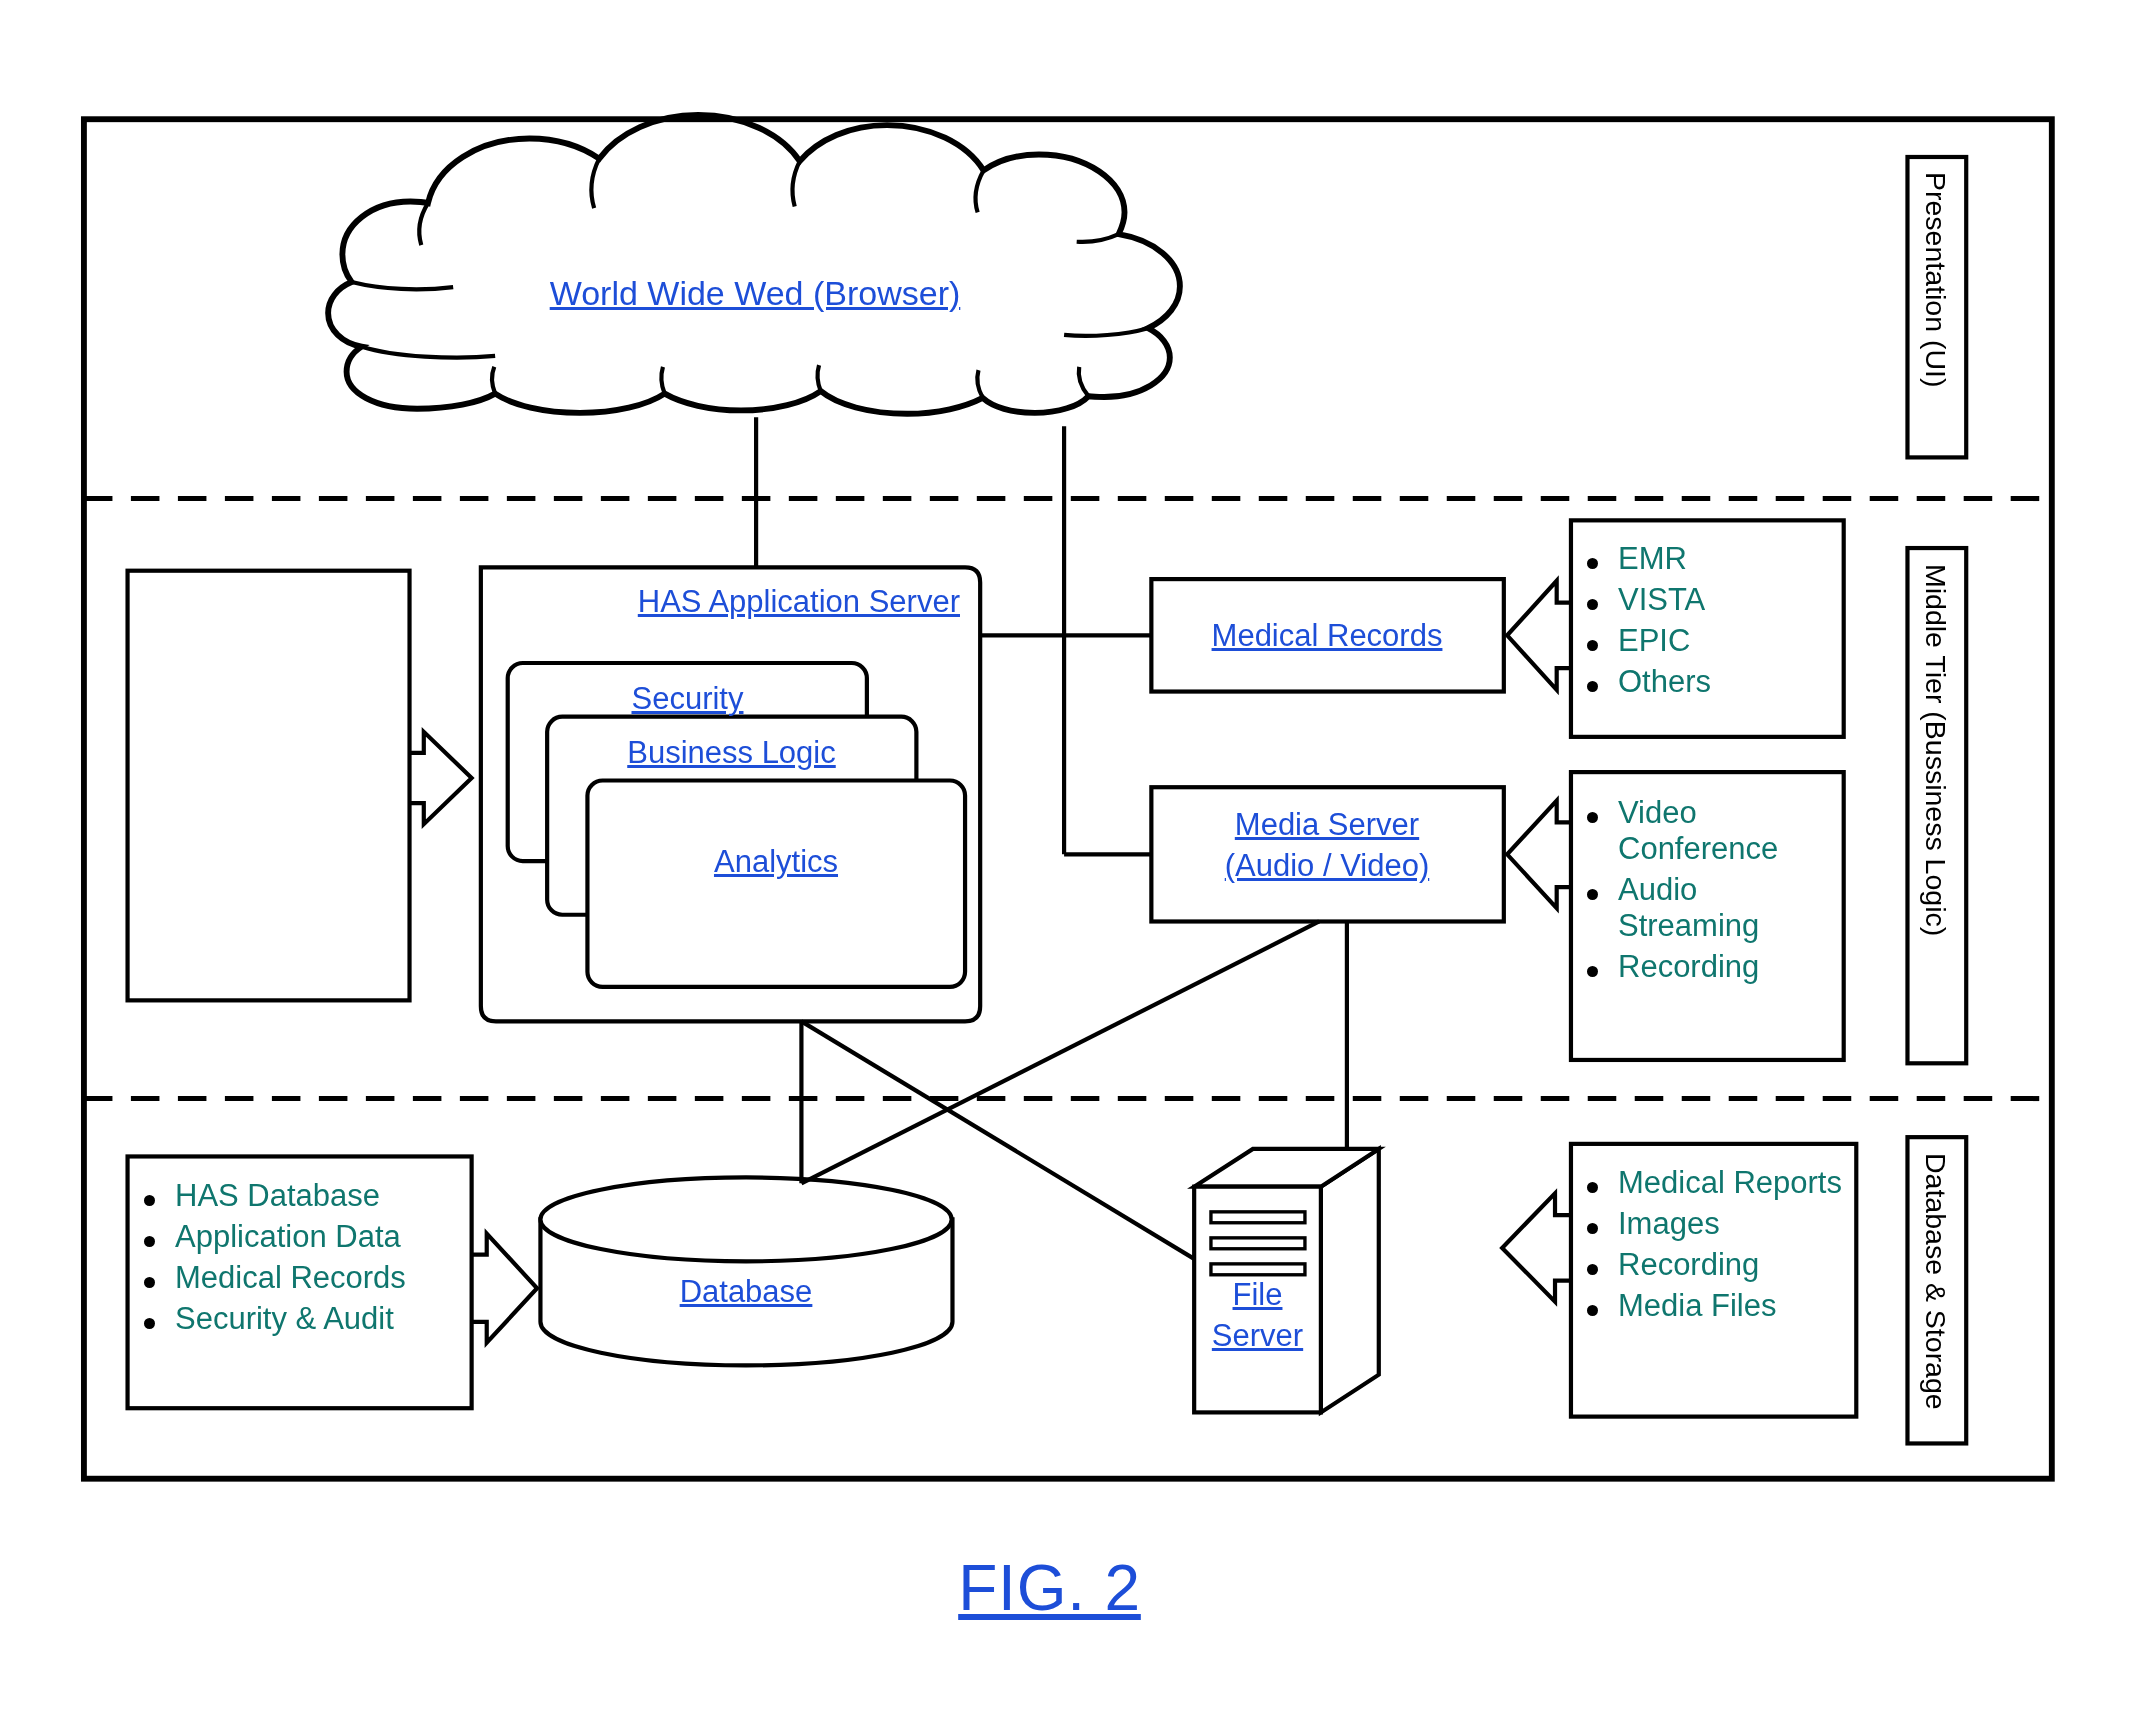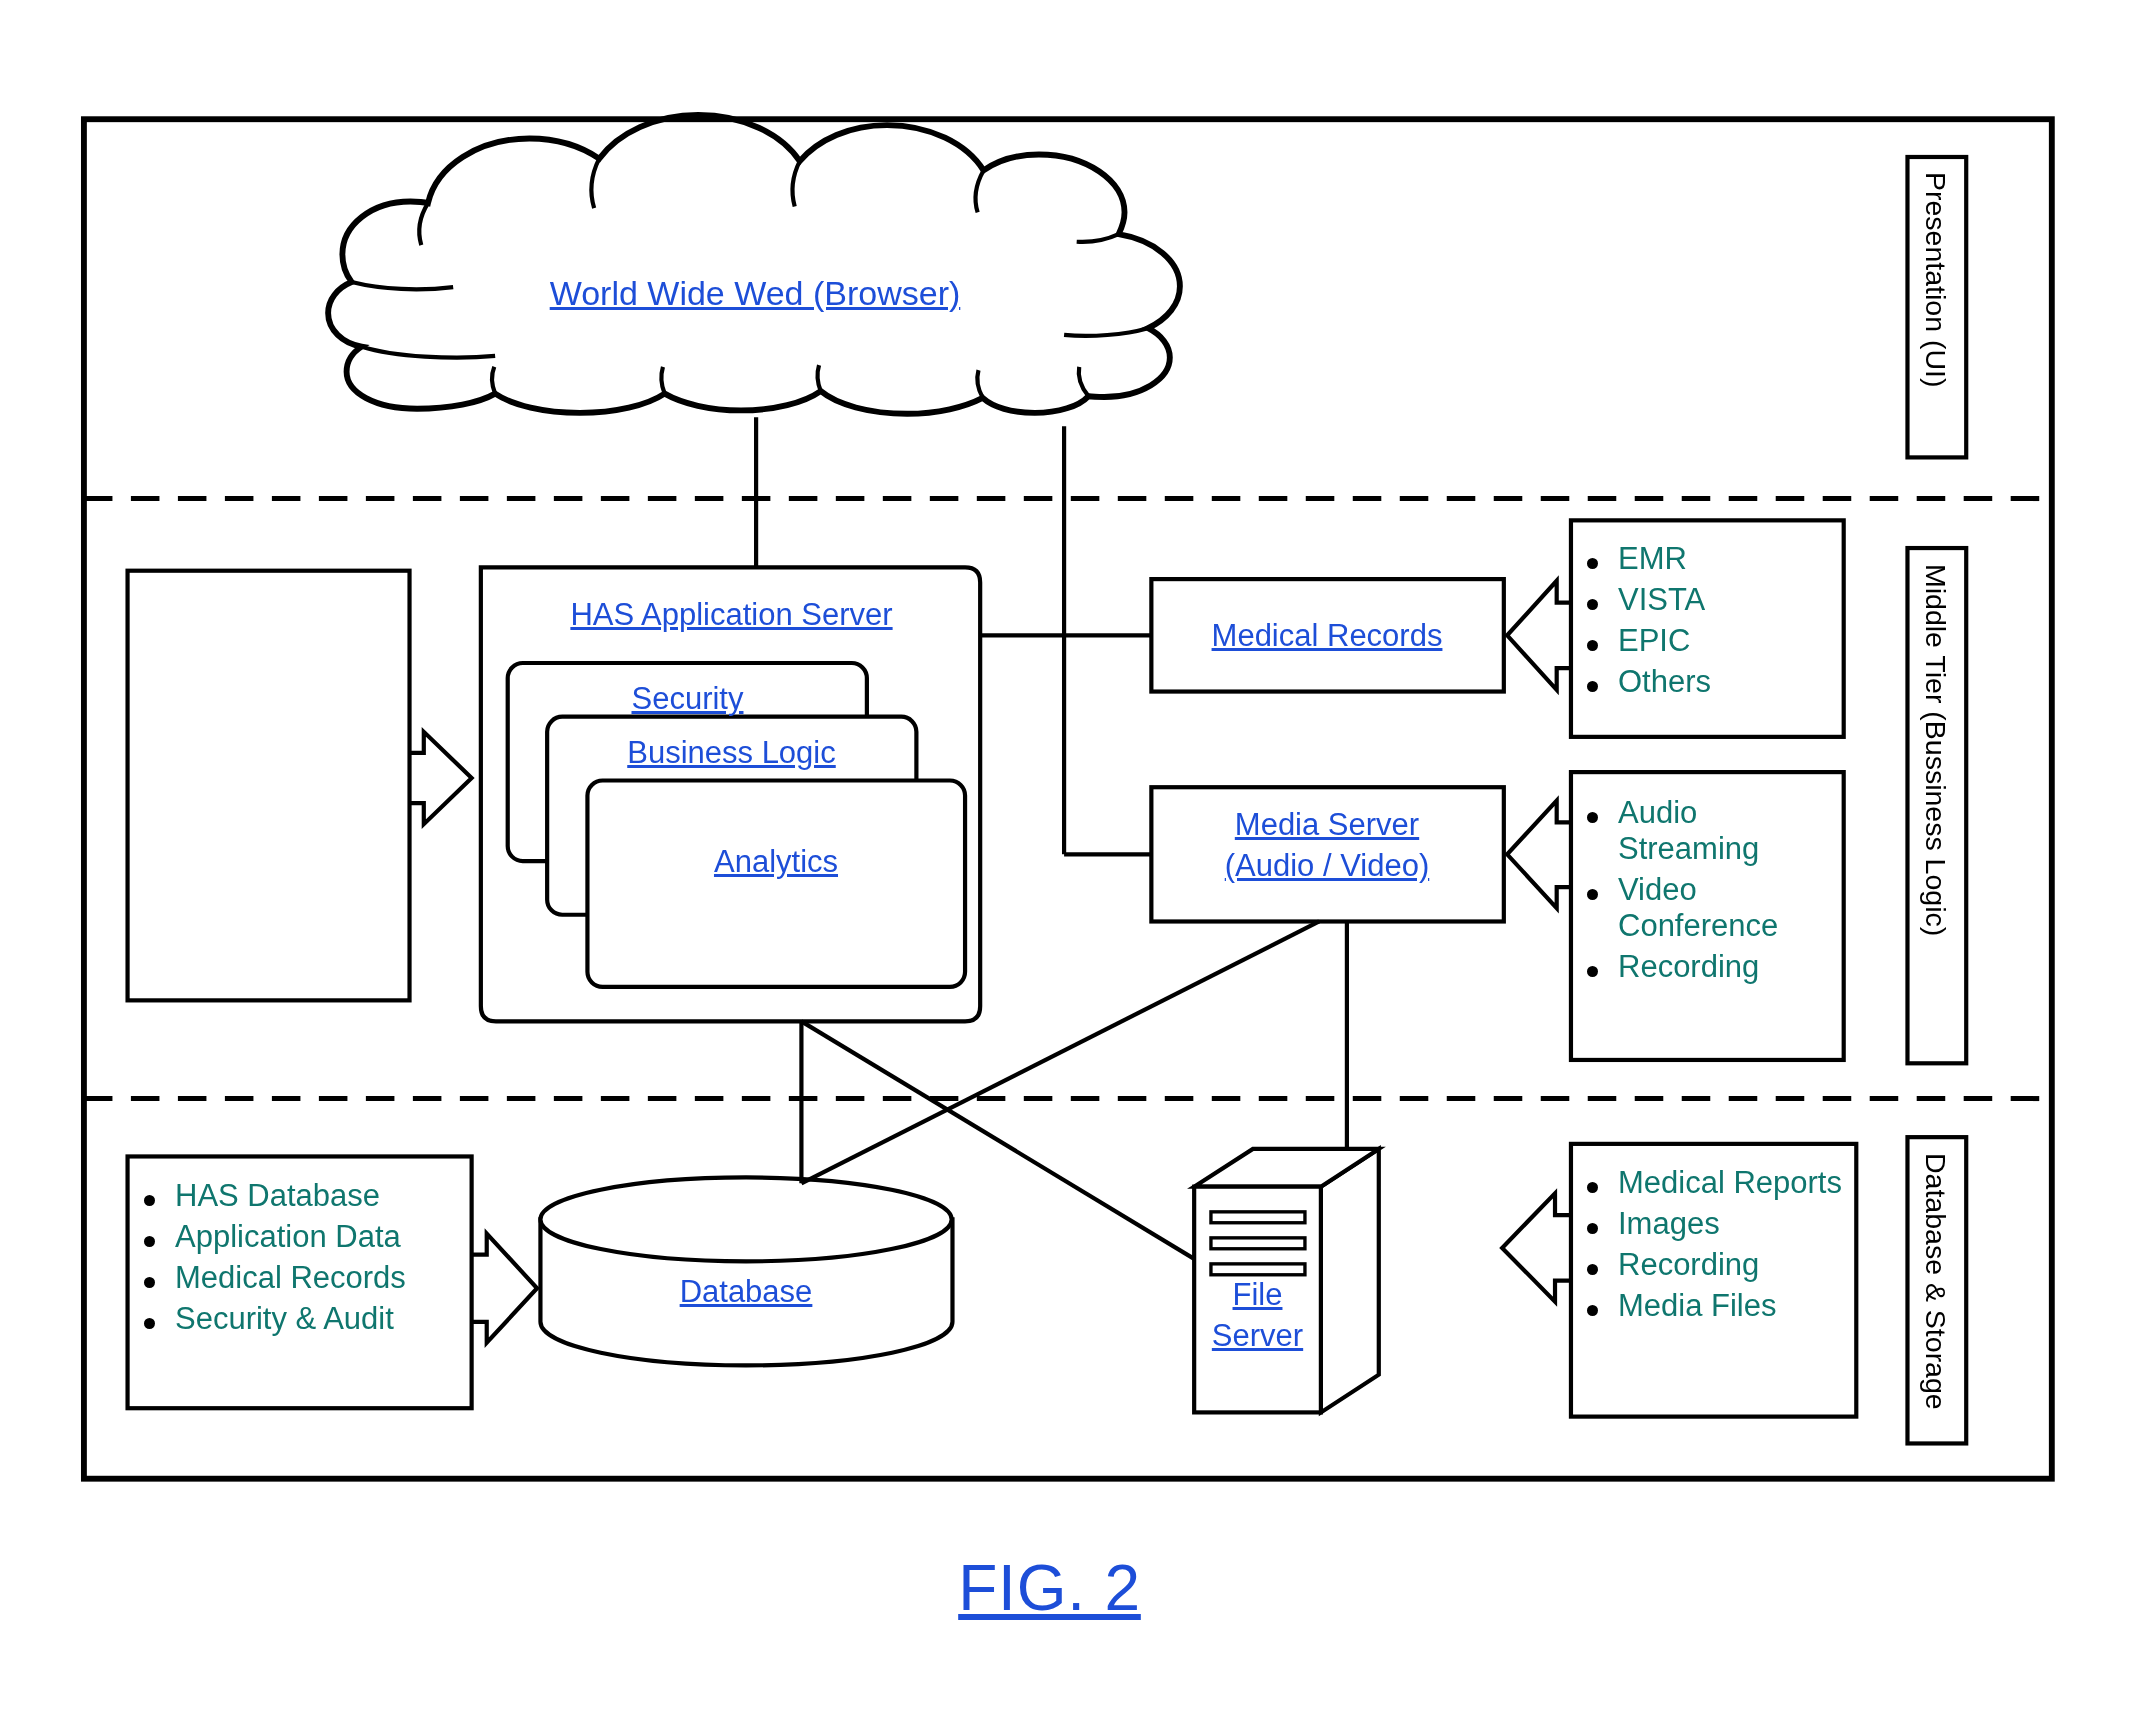--- a/index.html
+++ b/index.html
@@ -155,21 +155,21 @@
     <line x1="1572" y1="1098" x2="955" y2="1410" class="st"></line>
 
     <rect x="2273" y="187" width="70" height="358" class="bxf"></rect>
     <rect x="2273" y="653" width="70" height="614" class="bxf"></rect>
     <rect x="2273" y="1355" width="70" height="365" class="bxf"></rect>
   </svg>
 
   <div class="lbl lbl-cloud" style="left:495px;top:273px;width:520px;">World Wide Wed (Browser)</div>
 
 
-  <div class="lbl lbl-box" style="left:503px;top:597px;width:457px;">HAS Application Server</div>
+  <div class="lbl lbl-box" style="left:503px;top:584px;width:457px;text-align:right;">HAS Application Server</div>
 
   <div class="lbl lbl-card" style="left:508px;top:681px;width:359px;">Security</div>
   <div class="lbl lbl-card" style="left:547px;top:735px;width:369px;">Business Logic</div>
   <div class="lbl lbl-card" style="left:587px;top:844px;width:378px;">Analytics</div>
 
   <div class="lbl lbl-box" style="left:1151px;top:618px;width:352px;">Medical Records</div>
 
   <div class="bul" style="left:1579px;top:541px;width:260px;">
     <ul>
       <li>EMR</li>
@@ -177,22 +177,22 @@
       <li>EPIC</li>
       <li>Others</li>
     </ul>
   </div>
 
   <div class="lbl lbl-box" style="left:1151px;top:807px;width:352px;">Media Server</div>
   <div class="lbl lbl-box" style="left:1151px;top:848px;width:352px;">(Audio / Video)</div>
 
   <div class="bul" style="left:1579px;top:795px;width:260px;">
     <ul>
+      <li>Video Conference</li>
       <li>Audio Streaming</li>
-      <li>Video Conference</li>
       <li>Recording</li>
     </ul>
   </div>
 
   <div class="bul" style="left:136px;top:1178px;width:336px;">
     <ul>
       <li>HAS Database</li>
       <li>Application Data</li>
       <li>Medical Records</li>
       <li>Security &amp; Audit</li>

